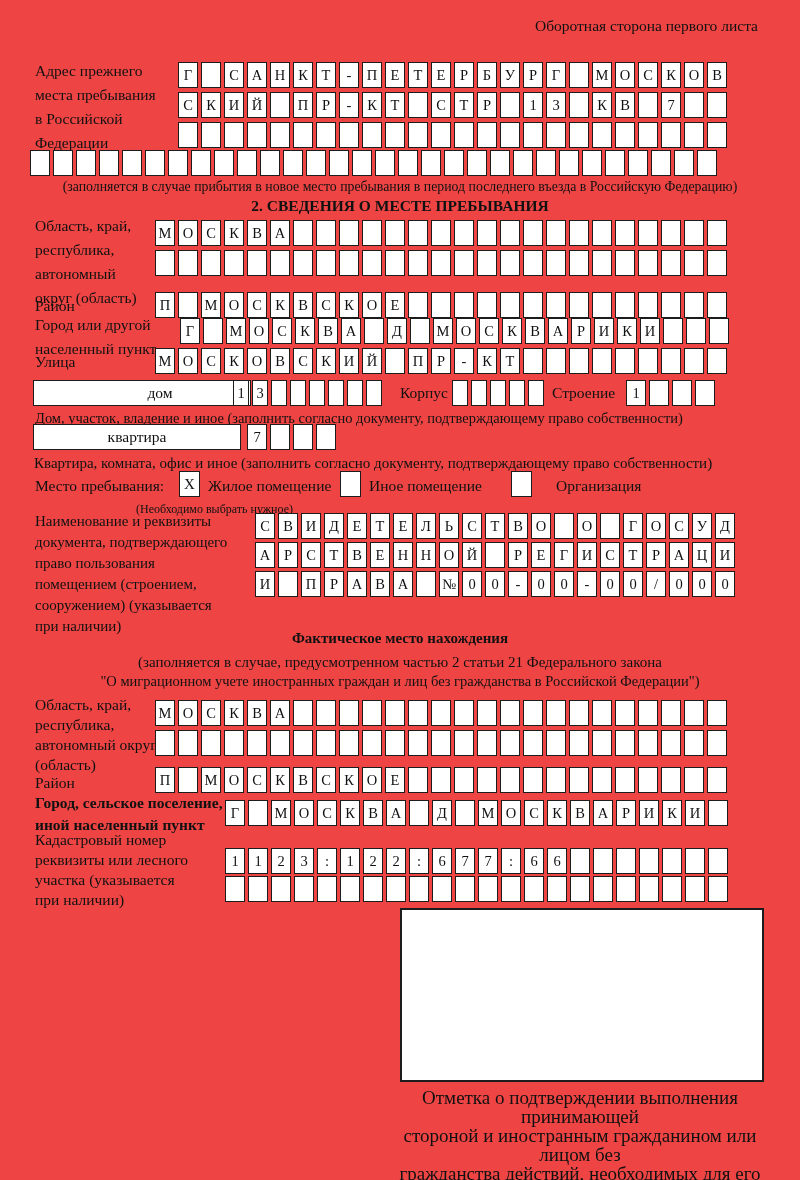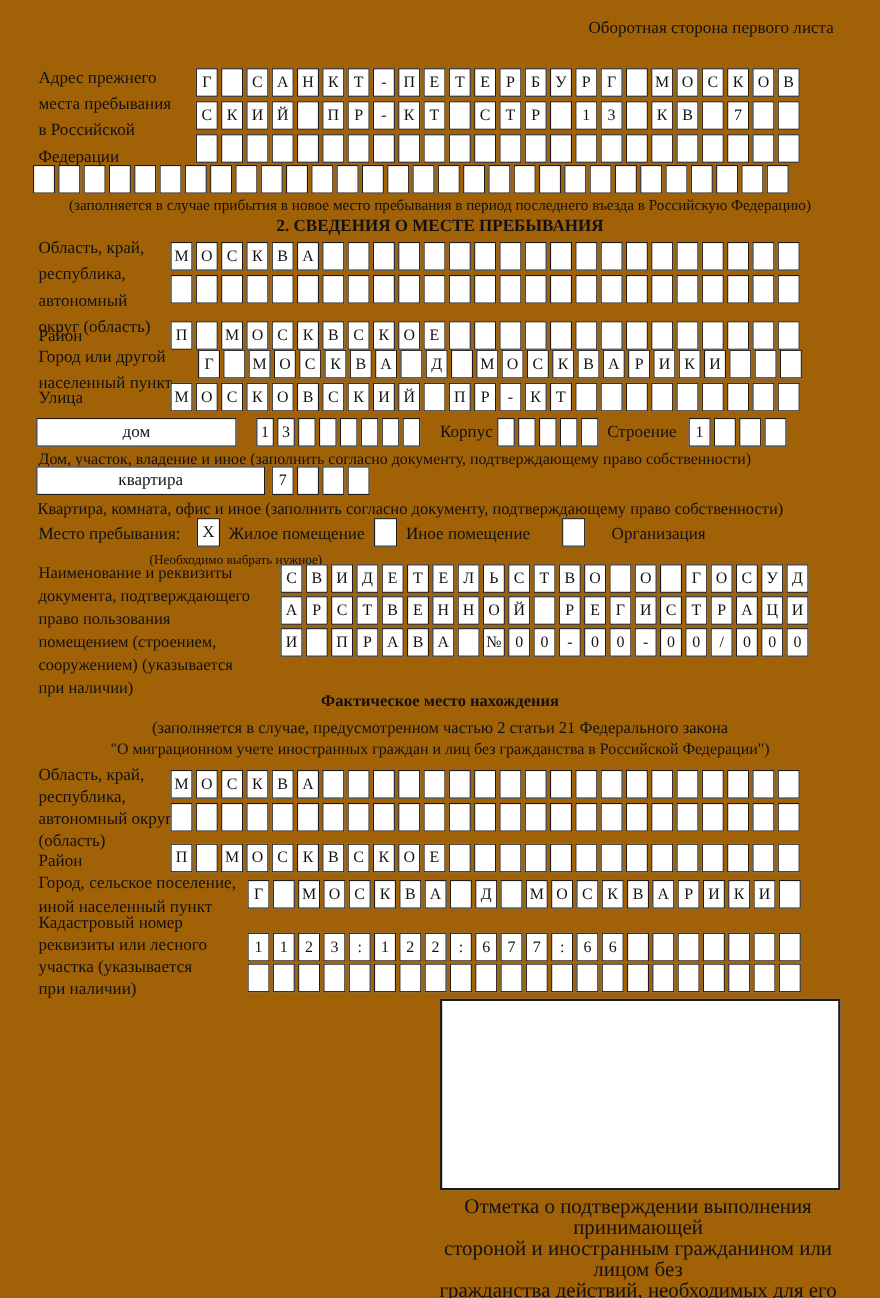--- a/index.html
+++ b/index.html
@@ -1,21 +1,21 @@
 <!DOCTYPE html>
 <html><head>
 <meta charset="utf-8">
 <style>
   html,body{margin:0;padding:0;background:#fff;}
-  .page{position:relative;width:800px;height:1180px;background:#a16207;
+  .page{position:relative;width:800px;height:1180px;background:#ef4444;
         font-family:"Liberation Serif","DejaVu Serif",serif;color:#111;overflow:hidden;}
   .lbl{position:absolute;font-size:15.5px;line-height:24px;white-space:nowrap;}
   .lh20{line-height:20px;}
   .lh21{line-height:21px;}
-  .lh22{line-height:22px;}
+  .lh22{line-height:22px;font-weight:bold;}
   .cells{position:absolute;display:flex;gap:3px;}
   .cell{width:18px;height:24px;border:1.7px solid #1c1c1c;background:#fff;
         display:flex;align-items:center;justify-content:center;
         font-size:14.5px;line-height:1;}
   .cells-sm .cell{width:14px;}
   .wbox{position:absolute;height:24px;border:1.7px solid #1c1c1c;background:#fff;
         display:flex;align-items:center;justify-content:center;font-size:15.5px;}
   .cb{position:absolute;width:19px;height:24px;border:1.7px solid #1c1c1c;background:#fff;
       display:flex;align-items:center;justify-content:center;font-size:15px;}
   .cnote{position:absolute;left:0;width:100%;text-align:center;font-size:13.8px;white-space:nowrap;}
@@ -293,21 +293,21 @@
       <div class="cell"></div>
       <div class="cell"></div>
       <div class="cell"></div>
       <div class="cell"></div>
       <div class="cell"></div>
       <div class="cell"></div>
       <div class="cell"></div>
       <div class="cell"></div>
     </div>
 
-  <div class="wbox" style="left:33px;top:380px;width:180px;">дом</div>
+  <div class="wbox" style="left:33px;top:380px;width:180px;padding-left:36px;">дом</div>
   <div class="cells cells-sm" style="left:233px;top:380px;">
       <div class="cell">1</div>
       <div class="cell">3</div>
       <div class="cell"></div>
       <div class="cell"></div>
       <div class="cell"></div>
       <div class="cell"></div>
       <div class="cell"></div>
       <div class="cell"></div>
     </div>

